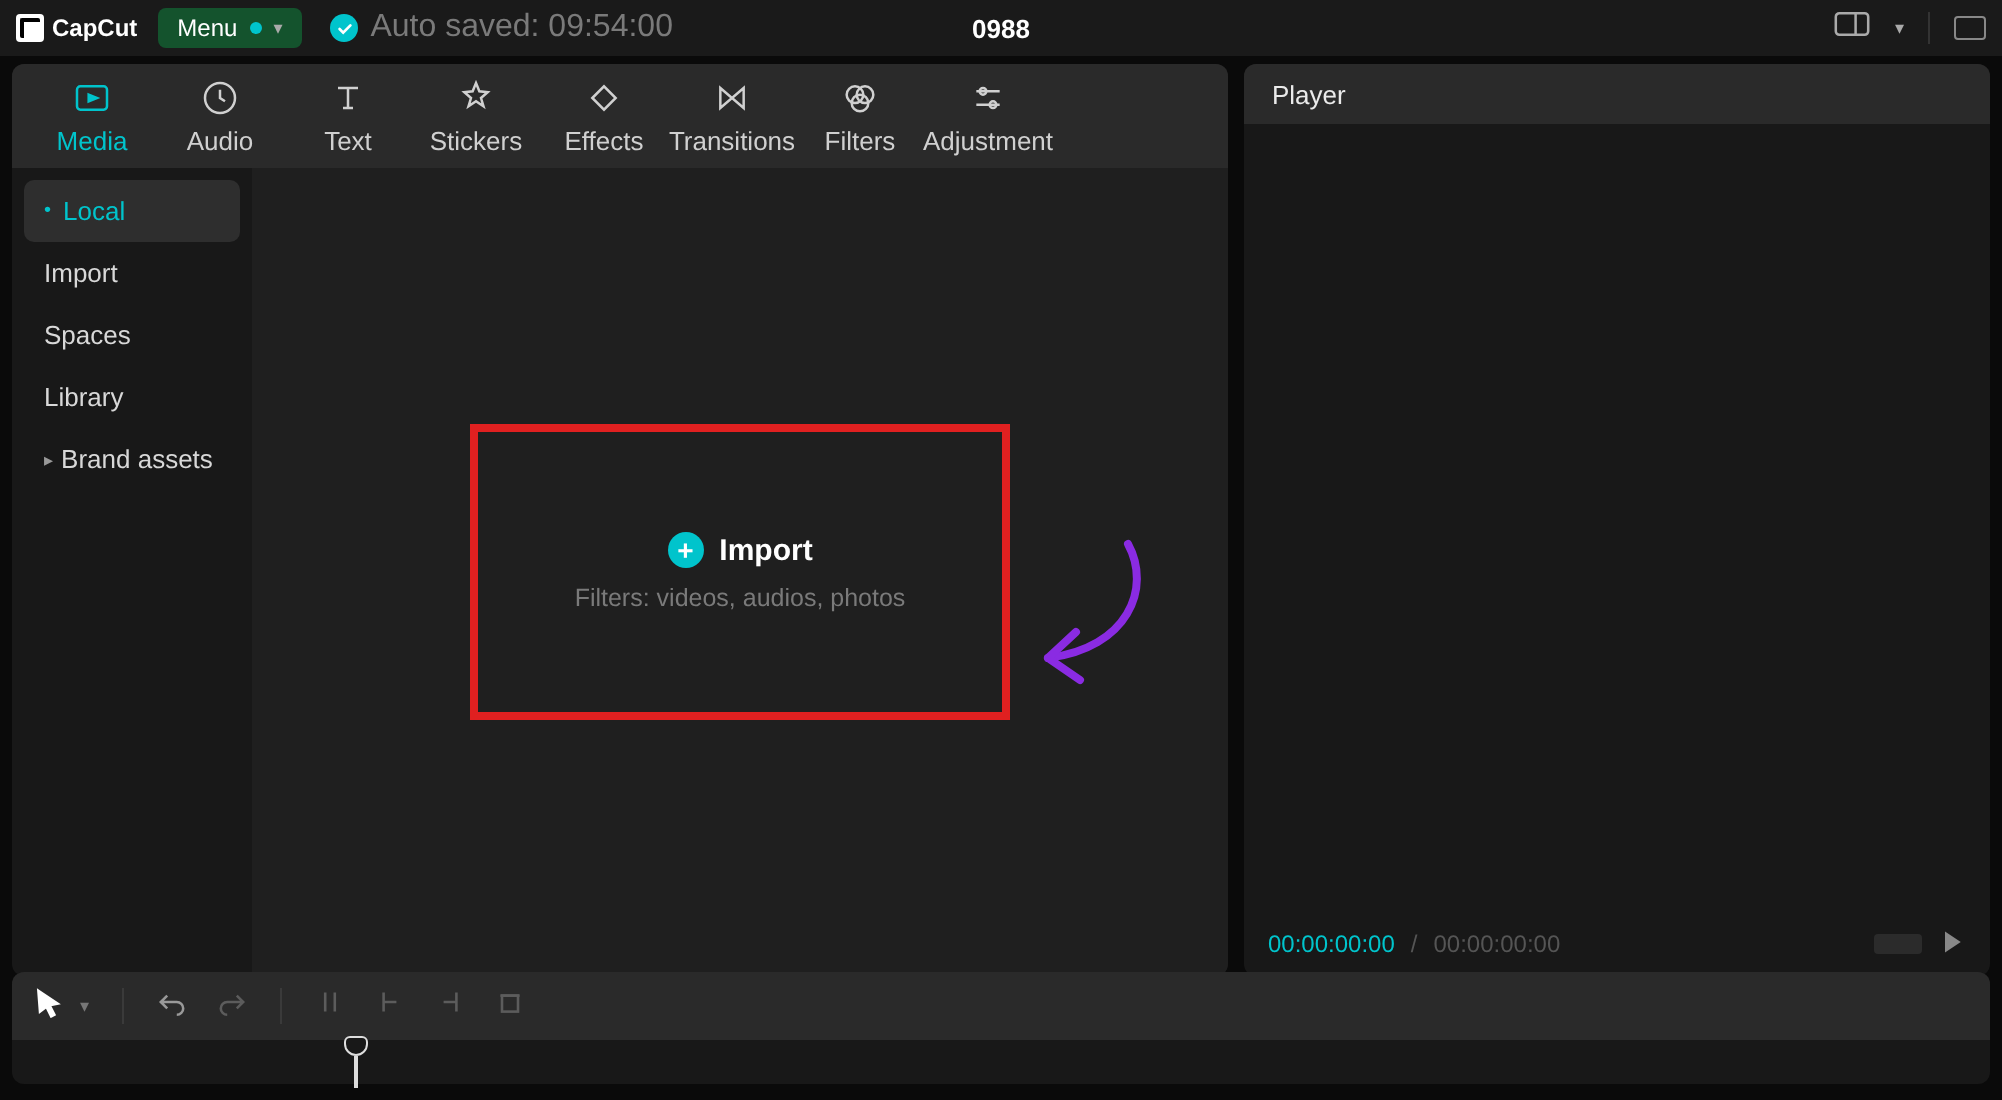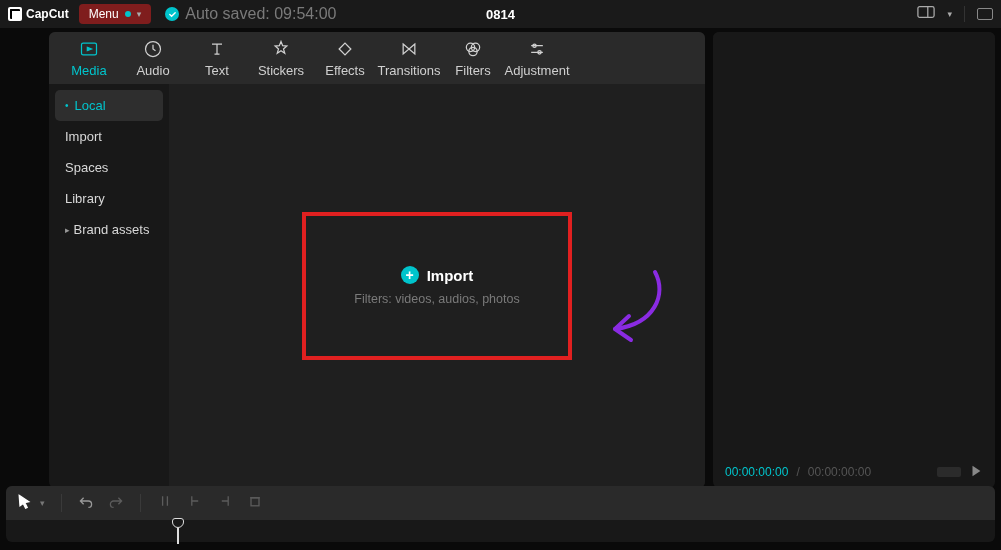--- a/index.html
+++ b/index.html
@@ -4,37 +4,37 @@
 <style>
   * { box-sizing: border-box; margin: 0; padding: 0; font-family: -apple-system, BlinkMacSystemFont, "Segoe UI", sans-serif; }
   body { background: #0a0a0a; width: 1001px; height: 550px; overflow: hidden; color: #cfcfcf; position: relative; }
 
   
   .titlebar { height: 28px; background: #1a1a1a; display: flex; align-items: center; padding: 0 8px; gap: 10px; position: relative; }
   .brand { display: flex; align-items: center; gap: 4px; }
   .brand-logo { width: 14px; height: 14px; background: #fff; border-radius: 2px; position: relative; }
   .brand-logo::before { content:""; position:absolute; inset:2px; border:2px solid #000; border-radius:1px; border-right:none; border-bottom:none; }
   .brand-text { color: #fff; font-size: 12px; font-weight: 600; }
-  .menu-btn { background: #7f1d1d; border-radius: 4px; padding: 3px 10px; display: flex; align-items: center; gap: 6px; color: #fff; font-size: 12px; cursor: pointer; }
+  .menu-btn { background: #14532d; border-radius: 4px; padding: 3px 10px; display: flex; align-items: center; gap: 6px; color: #fff; font-size: 12px; cursor: pointer; }
   .menu-dot { width: 6px; height: 6px; background: #00c4cc; border-radius: 50%; display: inline-block; }
   .menu-caret { font-size: 9px; color: #aaa; }
   .autosave { display: flex; align-items: center; gap: 6px; color: #7a7a7a; font-size: 16px; margin-left: 4px; }
   .check-circle { width: 14px; height: 14px; border-radius: 50%; background: #00c4cc; display: flex; align-items: center; justify-content: center; }
   .check-circle svg { width: 9px; height: 9px; }
   .project-title { position: absolute; left: 50%; transform: translateX(-50%); color: #fff; font-size: 13px; font-weight: 600; }
   .titlebar-right { margin-left: auto; display:flex; align-items:center; gap:12px; color:#aaa; }
   .aspect-icon svg { width: 18px; height: 14px; }
   .titlebar-right .sep { width:1px; height:16px; background:#333; }
   .sq-icon { width:16px; height:12px; border:1.5px solid #888; border-radius:2px; position:relative; }
 
   
   .main { display: flex; height: 460px; gap: 8px; padding: 4px 6px 0 6px; }
 
   
-  .left-panel { width: 656px; background: #181818; border-radius: 6px; display: flex; flex-direction: column; overflow: hidden; margin-left: 43px; }
+  .left-panel { width: 608px; background: #181818; border-radius: 6px; display: flex; flex-direction: column; overflow: hidden; }
   .tool-tabs { height: 52px; background: #2a2a2a; display: flex; align-items: center; padding: 0 8px; gap: 0; }
   .tool-tab { display: flex; flex-direction: column; align-items: center; justify-content: center; gap: 4px; width: 64px; height: 52px; cursor: pointer; color: #d0d0d0; font-size: 13px; }
   .tool-tab.active { color: #00c4cc; }
   .tool-tab .ico { height: 20px; display:flex; align-items:center; justify-content:center; }
   .tool-tab svg { width: 20px; height: 20px; stroke: currentColor; fill: none; stroke-width: 1.5; }
 
   .browser-body { flex: 1; display: flex; }
   .source-list { width: 120px; padding: 6px; display: flex; flex-direction: column; gap: 0; }
   .source-item { padding: 8px 10px; border-radius: 5px; font-size: 13px; color: #d8d8d8; cursor: pointer; display:flex; align-items:center; gap:4px; }
   .source-item.active { background: #2e2e2e; color: #00c4cc; }
@@ -90,21 +90,21 @@
     <span class="menu-caret">▾</span>
   </div>
   <div class="autosave">
     <span class="check-circle">
       <svg viewBox="0 0 10 10">
           <path d="M2 5 L4 7 L8 3" stroke="#fff" stroke-width="1.5" fill="none" stroke-linecap="round"></path>
         </svg>
     </span>
     <span>Auto saved: 09:54:00</span>
   </div>
-  <div class="project-title">0814</div>
+  <div class="project-title">0988</div>
   <div class="titlebar-right">
     <span class="aspect-icon">
       <svg viewBox="0 0 20 14">
           <rect x="1" y="1" width="18" height="12" rx="2" stroke="#aaa" fill="none" stroke-width="1.4"></rect>
           <line x1="12" y1="1" x2="12" y2="13" stroke="#aaa" stroke-width="1.4"></line>
         </svg>
     </span>
     <span class="menu-caret">▾</span>
     <span class="sep"></span>
     <span class="sq-icon"></span>
@@ -220,20 +220,23 @@
           <svg viewBox="0 0 80 90">
             <path d="M60 8 C 72 30, 60 60, 20 65" stroke="#8a2be2" stroke-width="4" fill="none" stroke-linecap="round"></path>
             <path d="M20 65 L34 52 M20 65 L36 76" stroke="#8a2be2" stroke-width="4" fill="none" stroke-linecap="round"></path>
           </svg>
         </div>
       </div>
     </div>
   </div>
 
   <div class="player-panel">
+    <div class="player-header">
+      <span>Player</span>
+    </div>
     <div class="player-body"></div>
     <div class="player-controls">
       <span class="tc-cur">00:00:00:00</span>
       <span> / </span>
       <span>00:00:00:00</span>
       <span class="spacer"></span>
       <span class="prog-stub"></span>
       <span class="play-btn">
         <svg viewBox="0 0 16 16">
             <path d="M4 2 L13 8 L4 14 Z"></path>

